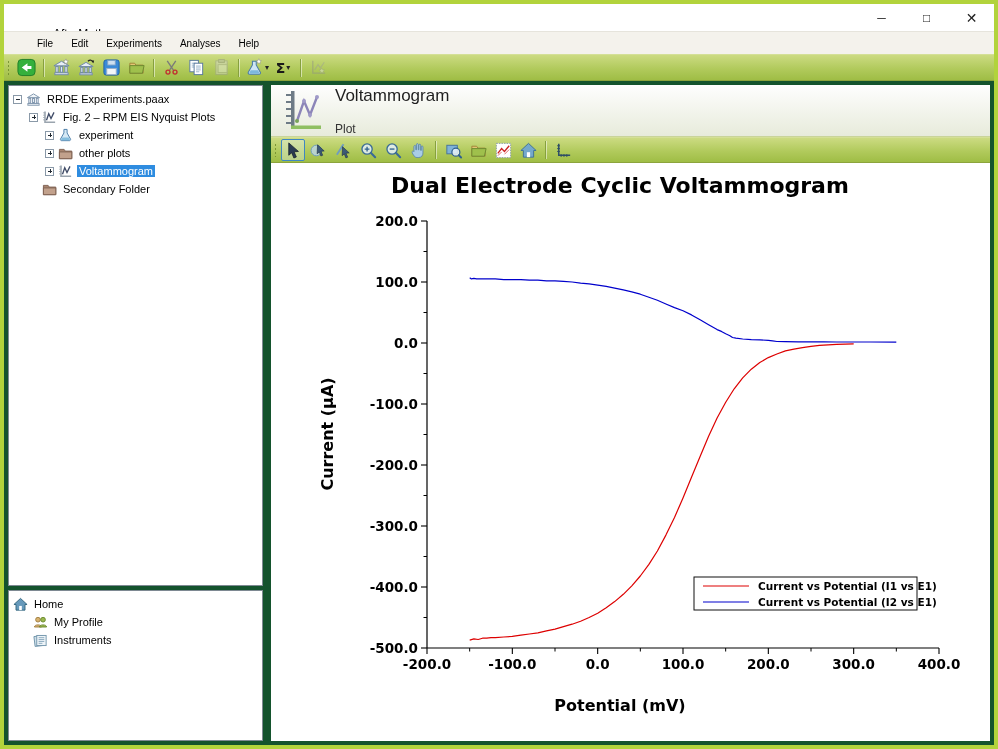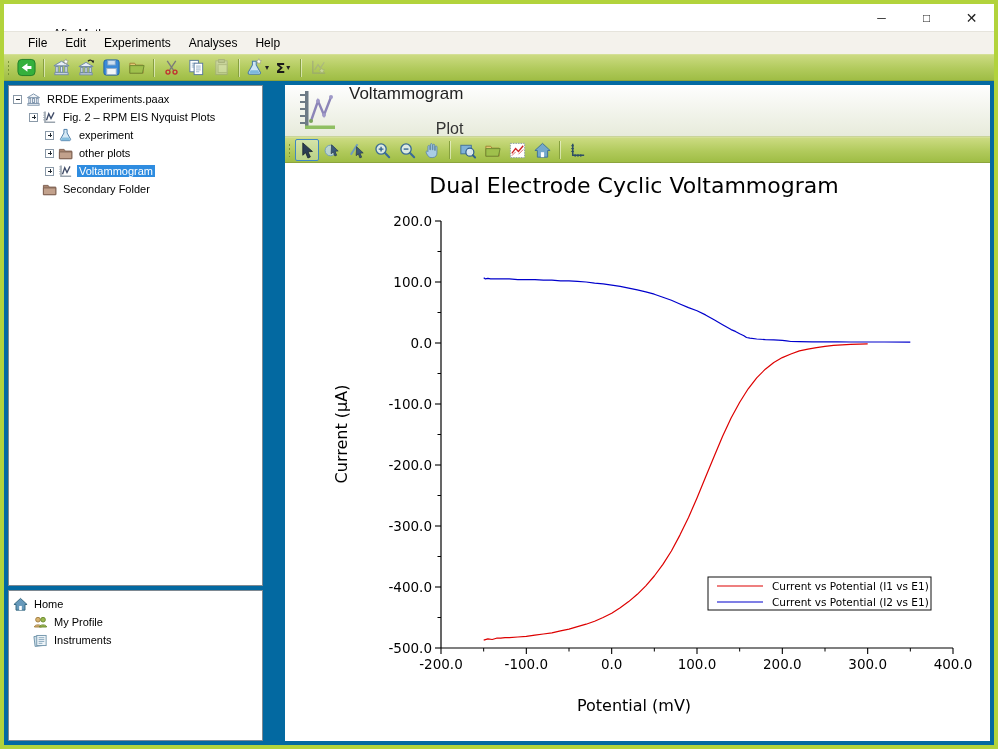--- a/index.html
+++ b/index.html
@@ -12,21 +12,21 @@
   
   .titlebar { height:27px; flex:none; background:#fff; display:flex; align-items:center; }
   .titlebar .title { padding-left:49px; font-size:12px;margin-top:32px; }
   .win-controls { margin-left:auto; display:flex; height:100%; }
   .win-btn { width:45px; display:flex; align-items:center; justify-content:center;
              font-size:12px; color:#222; cursor:default; }
   .win-btn.close { font-size:14px; }
 
   
   .menubar { height:23px; flex:none; background:#f4f2ec; display:flex; align-items:center;
-             padding-left:15px; font-size:12px; border-top:1px solid #e6e4dc; }
+             padding-left:24px; font-size:10px; border-top:1px solid #e6e4dc; }
   .menu-item { padding:3px 9px; }
 
   
   .gtoolbar { background:linear-gradient(#ccdb82,#b1ca5c 55%,#9fbd45);
               border-top:1px solid #d4e096; border-bottom:1px solid #8ca43c;
               display:flex; align-items:center; position:relative; padding-left:10px; }
   .gtoolbar::before { content:""; position:absolute; left:3px; top:5px; bottom:5px; width:3px;
               background-image:radial-gradient(circle,#74902e 34%,transparent 36%);
               background-size:3px 4px; opacity:.9; }
   .toolbar-main { height:27px; flex:none; gap:1px; }
@@ -34,21 +34,21 @@
             border:1px solid transparent; border-radius:2px; }
   .tb-btn svg { width:19px; height:19px; display:block; }
   .tb-btn.active { border-color:#3f87c2; background:rgba(235,246,255,.35); }
   .tb-btn.disabled { opacity:.45; filter:grayscale(.7); }
   .tb-sep { width:1px; height:18px; background:#86a03e; margin:0 4px;
             box-shadow:1px 0 0 rgba(255,255,255,.5); flex:none; }
   .dd-arrow { font-size:8px; color:#222; margin-left:1px; line-height:1; }
   .sigma-glyph { font-size:14px; font-weight:bold; color:#1a1a1a; font-family:"DejaVu Sans",sans-serif; }
 
   
-  .workspace { flex:1; min-height:0; display:flex; background:#0369a1; padding:4px; gap:22px;text-align:right; }
+  .workspace { flex:1; min-height:0; display:flex; background:#14532d; padding:4px; gap:8px; }
   .left-col { width:255px; flex:none; display:flex; flex-direction:column; gap:4px; min-height:0; }
   .tree-panel { background:#fff; border:1px solid #7e8992; overflow:hidden; font-size:11px; padding-top:4px; }
   #archive-tree { flex:1; }
   #home-tree { height:151px; flex:none; }
 
   .tree-row { display:flex; align-items:center; height:18px; white-space:nowrap; }
   .indent { flex:none; height:1px; }
   .expander { width:9px; height:9px; border:1px solid #8a99a8; background:#fff;
               position:relative; flex:none; margin-right:4px; }
   .expander::before { content:""; position:absolute; left:1.5px; right:1.5px; top:3.5px;
@@ -61,23 +61,23 @@
   .tree-label { padding:0 2px; }
   .tree-row.selected .tree-label { background:#2e8ce0; color:#fff; }
 
   
   .right-col { flex:1; min-width:0; display:flex; flex-direction:column; }
   .content-header { height:52px; flex:none; background:linear-gradient(#fefefe,#e7ebdb);
                     border-bottom:1px solid #c9d49a; display:flex; align-items:center; padding-left:13px; }
   .header-icon { width:40px; height:44px; margin-right:11px; flex:none; }
   .header-icon svg { width:100%; height:100%; display:block; }
   .header-title { font-size:17px; color:#1f1f1f; }
-  .header-subtitle { font-size:16px; color:#333; margin-top:16px; }
+  .header-subtitle { font-size:12px; color:#333; margin-top:16px; }
   .toolbar-plot { height:26px; flex:none; gap:1px; }
-  .plot-panel { flex:1; background:#fff; min-height:0; }
+  .plot-panel { flex:1; background:#fff; min-height:0;font-weight:bold; }
   #chart-svg { display:block; }
   #chart-svg text { font-family:"DejaVu Sans", sans-serif; fill:#000; }
 </style>
 </head>
 <body>
 
 <div class="window">
 
   <div class="titlebar">
     <span class="title">AfterMath</span>

